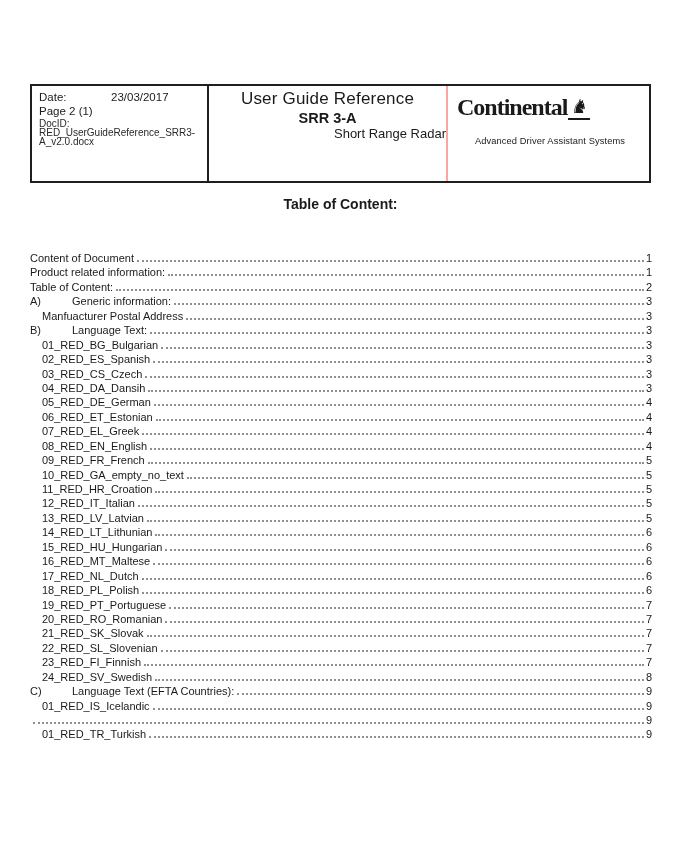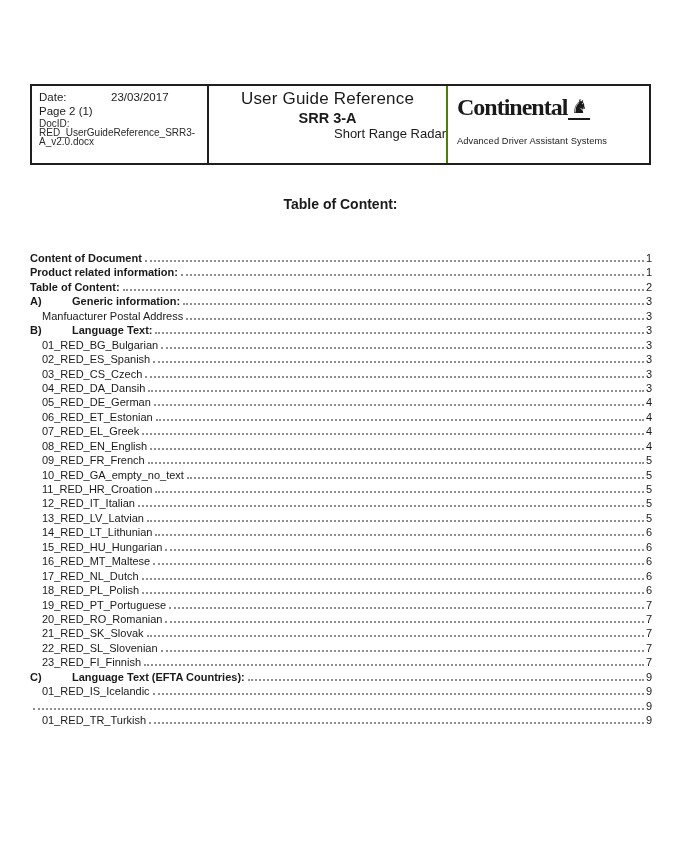--- a/index.html
+++ b/index.html
@@ -4,28 +4,28 @@
 <style>
   html,body { margin:0; padding:0; background:#ffffff; }
   #page {
     position:relative; width:682px; height:848px; background:#ffffff;
     font-family:"Liberation Sans","DejaVu Sans",sans-serif; color:#1a1a1a;
     overflow:hidden;
   }
 
   
   #header-table {
-    position:absolute; left:30px; top:84px; width:621px; height:81px;
+    position:absolute; left:30px; top:84px; width:621px; height:99px;
     border:2px solid #1f1f1f; box-sizing:border-box; display:flex;
     background:#fff;
   }
   .cell { box-sizing:border-box; }
   #cell-meta { width:177px; border-right:2px solid #1f1f1f; padding:4px 6px 2px 7px; }
-  #cell-title { width:239px; border-right:2px solid #4d7c0f; text-align:center; padding-top:3px; }
-  #cell-brand { flex:1; padding:6px 6px 2px 9px; }
+  #cell-title { width:239px; border-right:2px solid #fca5a5; text-align:center; padding-top:3px; }
+  #cell-brand { flex:1; padding:6px 6px 2px 9px;text-align:center; }
 
   .meta-row { display:flex; font-size:11.5px; line-height:14px; }
   .meta-label { width:72px; }
   .docid-block { margin-top:1px; font-size:10px; line-height:9px; color:#2a2a2a; }
 
   .doc-title { font-size:17px; line-height:19px; letter-spacing:0.2px; }
   .doc-product { font-size:14.5px; font-weight:bold; margin-top:2px; line-height:16px; }
   .doc-product-sub { font-size:13px; line-height:15px;text-align:right; }
 
   .brand-row { display:flex; align-items:flex-end; margin-top:2px; }
@@ -42,21 +42,21 @@
   
   #toc-heading {
     position:absolute; left:30px; width:621px; top:196px;
     text-align:center; font-size:14px; font-weight:bold;
   }
   #toc-list {
     position:absolute; left:30px; top:251px; width:622px;
     font-size:11px; line-height:14.45px;
   }
   .toc-row { display:flex; align-items:baseline; height:14.45px; white-space:nowrap; }
-  .toc-row.bold .toc-label { font-weight:bold; }
+  .toc-row.bold .toc-label { font-weight:normal; }
   .toc-row.lvl1 { padding-left:12px; }
   .prefix { display:inline-block; width:42px; }
   .toc-label { flex:0 0 auto; }
   .leader {
     flex:1 1 10px; min-width:8px; align-self:baseline;
     border-bottom:2px dotted #8f8f8f; margin:0 2px 0 3px;
   }
   .pg { flex:0 0 auto; font-weight:normal; }
 </style>
 </head>
@@ -237,20 +237,25 @@
       <div class="toc-row lvl1">
         <span class="toc-label">22_RED_SL_Slovenian</span>
         <span class="leader"></span>
         <span class="pg">7</span>
       </div>
       <div class="toc-row lvl1">
         <span class="toc-label">23_RED_FI_Finnish</span>
         <span class="leader"></span>
         <span class="pg">7</span>
       </div>
+      <div class="toc-row lvl1">
+        <span class="toc-label">24_RED_SV_Swedish</span>
+        <span class="leader"></span>
+        <span class="pg">8</span>
+      </div>
       <div class="toc-row lvl0 bold">
         <span class="toc-label"><span class="prefix">C)</span>Language Text (EFTA Countries):</span>
         <span class="leader"></span>
         <span class="pg">9</span>
       </div>
       <div class="toc-row lvl1">
         <span class="toc-label">01_RED_IS_Icelandic</span>
         <span class="leader"></span>
         <span class="pg">9</span>
       </div>

